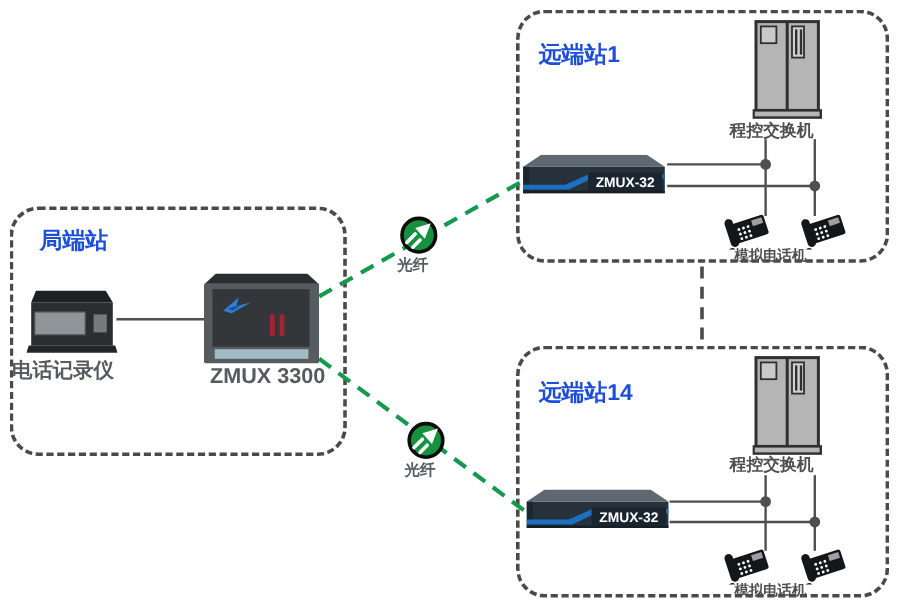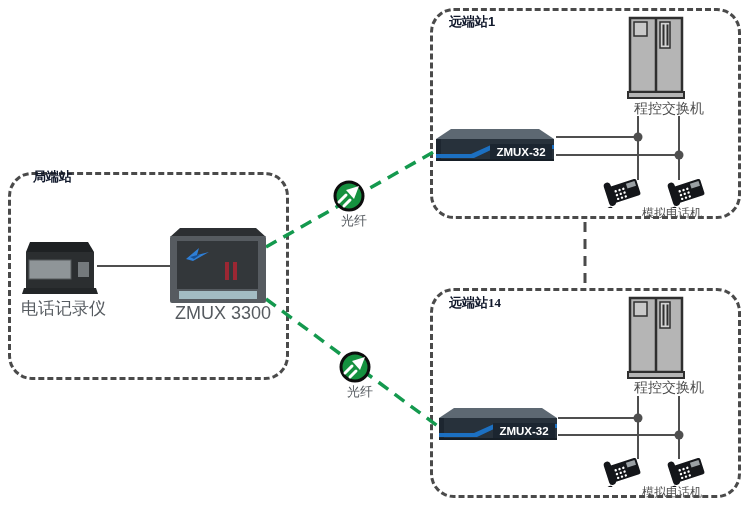--- a/index.html
+++ b/index.html
@@ -11,29 +11,30 @@
     border:3px dashed #4a4a4a;
     border-radius:24px;
     background:transparent;
   }
   #box-local   { left:8px;   top:172px; width:281px; height:208px; }
   #box-remote1 { left:430px; top:8px;   width:311px; height:211px; }
   #box-remote14{ left:430px; top:288px; width:311px; height:210px; }
 
   .station-title {
     position:absolute;
-    font-size:13px;
+    font-size:19px;
     font-weight:bold;
-    color:#0f172a;
+    color:#1d4ed8;
     z-index:5;
     white-space:nowrap;
+    margin-top:20px;
   }
   #title-local   { left:33px;  top:168px; }
   #title-remote1 { left:449px; top:13px; }
-  #title-remote14{ left:449px; top:294px;font-family:Liberation Serif, serif; }
+  #title-remote14{ left:449px; top:294px; }
 
   #wires { position:absolute; left:0; top:0; z-index:2; pointer-events:none; }
 
   .device { position:absolute; z-index:3; }
   #recorder  { left:22px;  top:242px; }
   #zmux3300  { left:170px; top:228px; }
   #zmux32-1  { left:433px; top:129px; }
   #zmux32-2  { left:436px; top:408px; }
   #cabinet-1 { left:627px; top:16px; }
   #cabinet-2 { left:627px; top:296px; }
@@ -41,22 +42,23 @@
   #phone-1b  { left:666px; top:174px; }
   #phone-14a { left:602px; top:453px; }
   #phone-14b { left:666px; top:453px; }
   #fiber-icon-1 { left:331px; top:178px; z-index:4; }
   #fiber-icon-2 { left:337px; top:349px; z-index:4; }
 
   .dev-label {
     position:absolute;
     color:#565b60;
     z-index:3;
-    text-align:right;
+    text-align:left;
     white-space:nowrap;
+    font-weight:bold;
   }
   #label-recorder  { left:10px;  top:297px; width:96px;  font-size:17px; }
   #label-zmux3300  { left:175px; top:303px; width:95px;  font-size:18px; }
   #label-switch-1  { left:608px; top:100px; width:96px;  font-size:14px; color:#4f4f4f;}
   #label-switch-2  { left:608px; top:379px; width:96px;  font-size:14px; color:#4f4f4f;}
   #label-phones-1  { left:612px; top:205px; width:90px;  font-size:12px; color:#4f4f4f;}
   #label-phones-2  { left:612px; top:484px; width:90px;  font-size:12px; color:#4f4f4f;}
   #label-fiber-1   { left:331px; top:212px; width:36px;  font-size:13px; }
   #label-fiber-2   { left:337px; top:383px; width:36px;  font-size:13px; }
 

